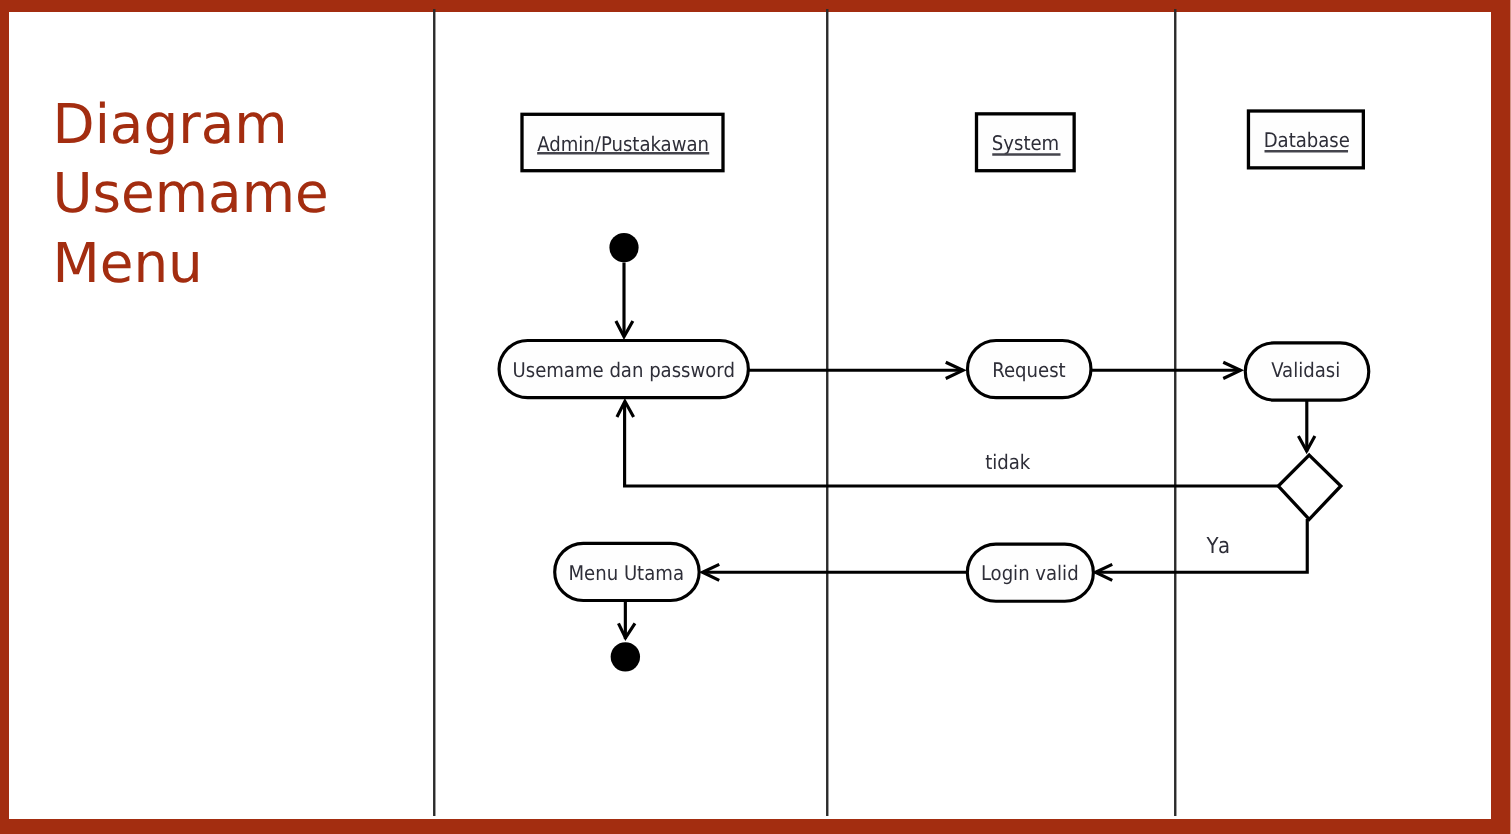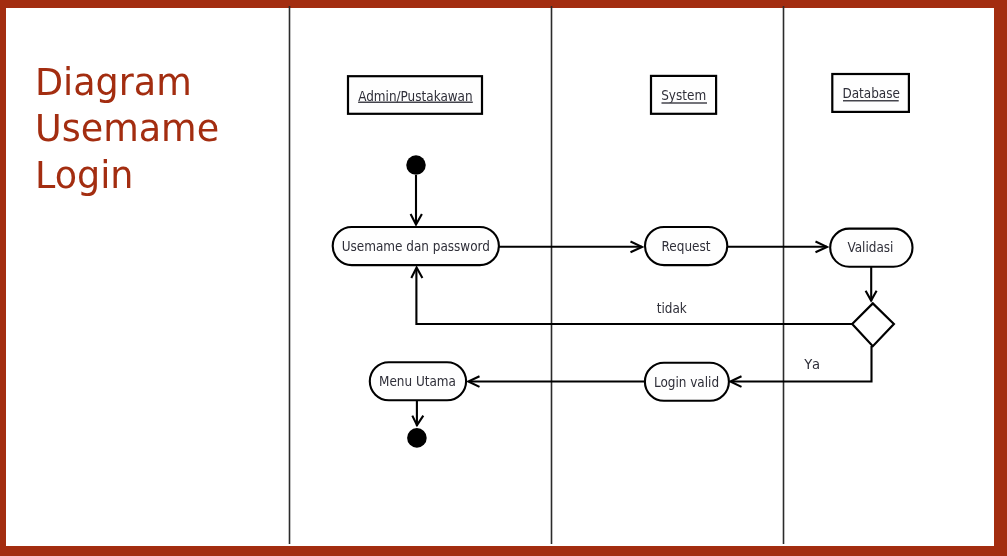--- a/index.html
+++ b/index.html
@@ -39,21 +39,21 @@
   .ya   { font-size:14.6px; letter-spacing:1.7px; }
 </style>
 </head>
 <body>
 
 <div id="frame"></div>
 
 <div id="title-wrap">
   <div id="title"><span>Diagram</span>
 <span>Usemame</span>
-<span>Login</span></div>
+<span>Menu</span></div>
 </div>
 
 <svg id="diagram">
 
   <line class="lane-line" x1="289.5" y1="6" x2="289.5" y2="544"></line>
   <line class="lane-line" x1="551.5" y1="6" x2="551.5" y2="544"></line>
   <line class="lane-line" x1="783.5" y1="6" x2="783.5" y2="544"></line>
 
   <g>
     <rect class="box" x="348" y="76.2" width="134" height="37.6"></rect>

